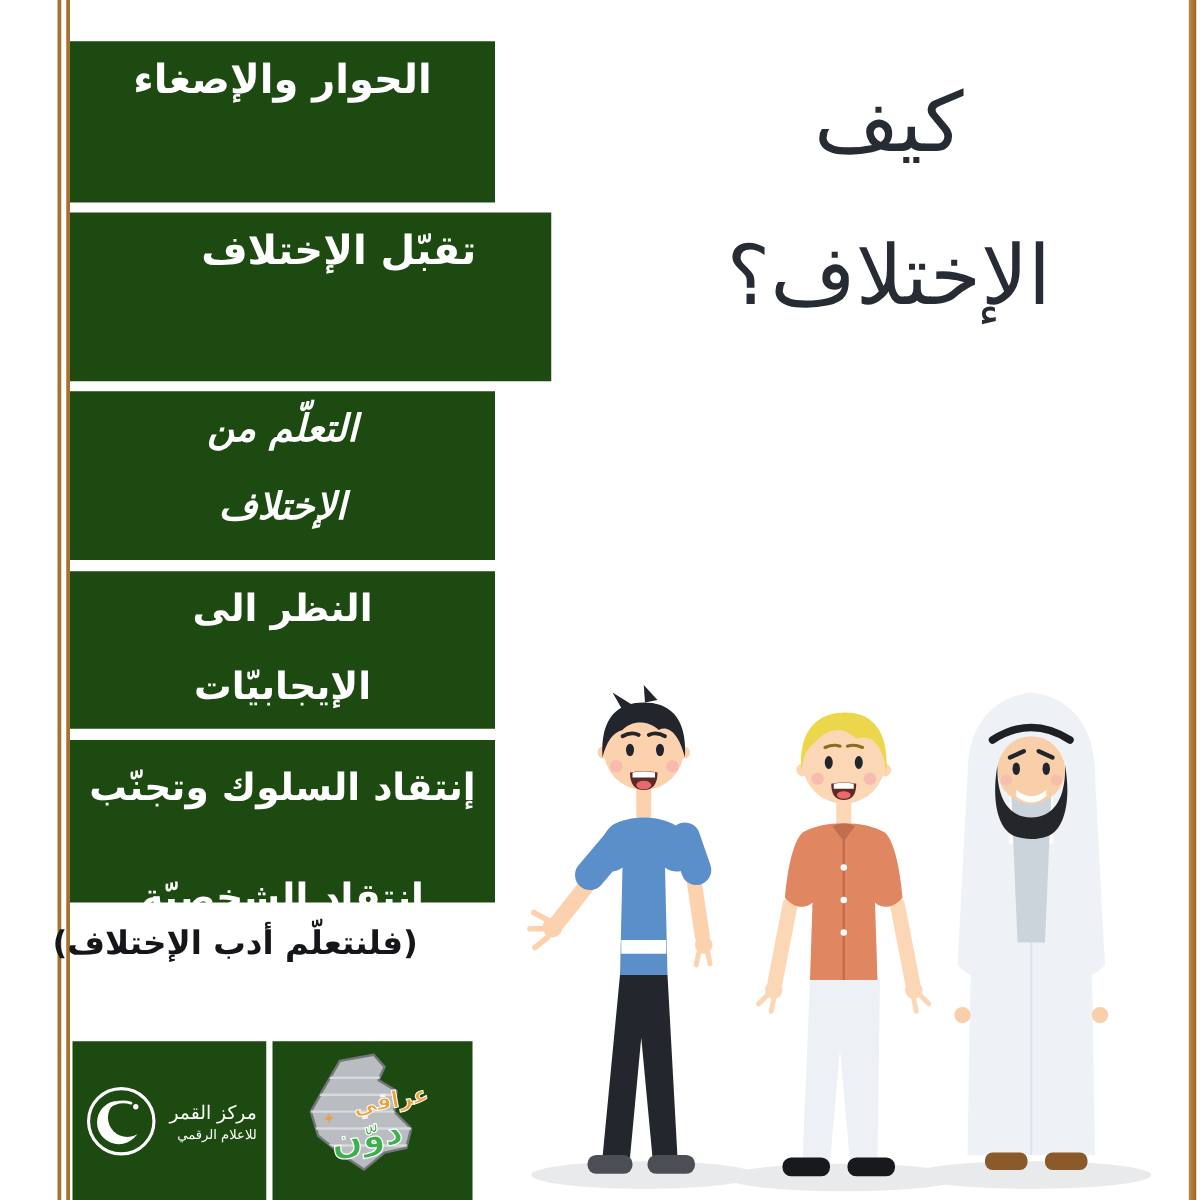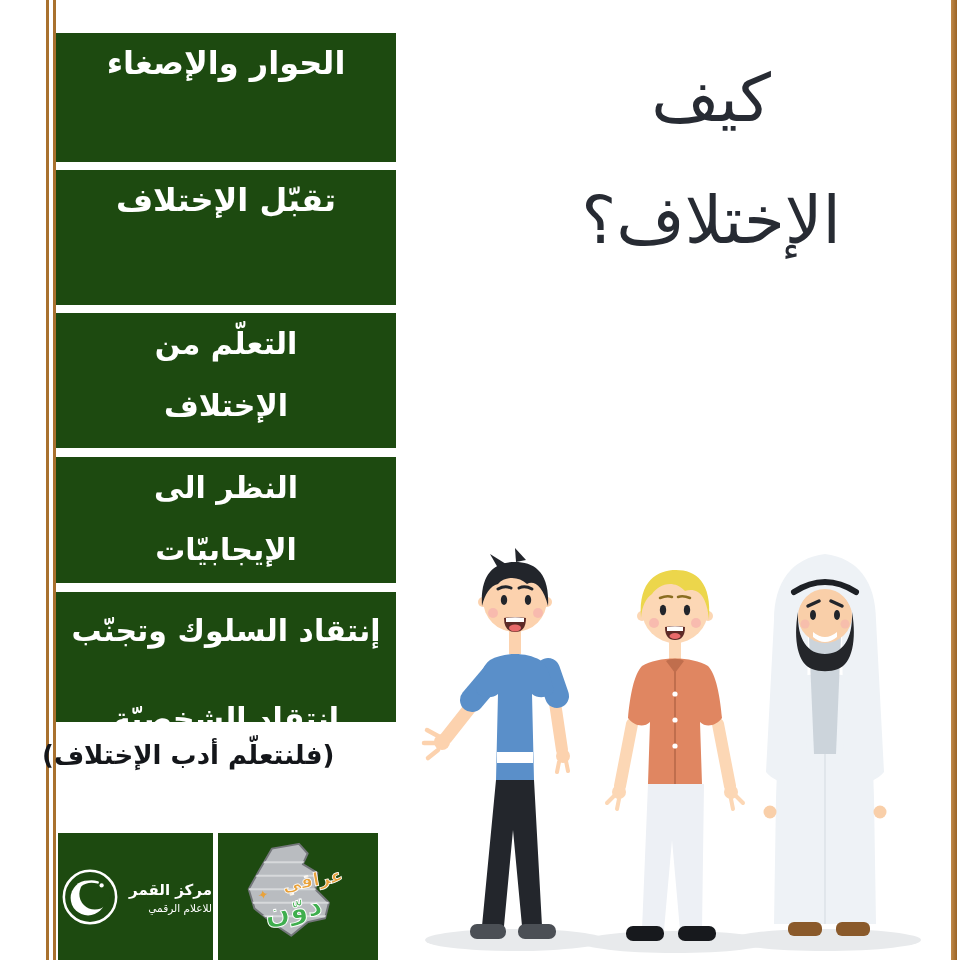--- a/index.html
+++ b/index.html
@@ -35,45 +35,45 @@
     position:absolute;left:42px;top:740px;width:352px;text-align:left;
     color:#14161a;font-weight:bold;font-size:26px;direction:rtl;
   }
   .footer-box{
     position:absolute;top:833px;height:128px;background:var(--green);
     display:flex;align-items:center;justify-content:center;color:#fff;
   }
   .footer-box.qamar{left:58px;width:155px;gap:8px;flex-direction:row-reverse;}
   .footer-box.iraqi{left:218px;width:160px;}
   .qamar-text{text-align:center;direction:rtl;}
-  .qamar-text .l1{display:block;font-size:15px;font-weight:bold;}
+  .qamar-text .l1{display:block;font-size:15px;font-weight:normal;}
   .qamar-text .l2{display:block;font-size:10.5px;margin-top:3px;text-align:right;}
   .chars{position:absolute;left:420px;top:528px;width:520px;height:430px;}
 </style>
 </head>
 <body>
 
 <div class="poster">
 
   <div class="vline outer-left"></div>
   <div class="vline inner-left"></div>
   <div class="vline right"></div>
 
   <div class="title">
     <span class="tline">كيف</span>
     <span class="tline">الإختلاف؟</span>
   </div>
 
   <div class="gbox f1" style="top:33px;height:129px;">
     <span class="line">الحوار والإصغاء</span>
   </div>
-  <div class="gbox f1" style="top:170px;height:135px;">
+  <div class="gbox f1" style="top:170px;height:135px;padding-left:45px;">
     <span class="line">تقبّل الإختلاف</span>
   </div>
-  <div class="gbox f2" style="top:313px;height:135px;">
+  <div class="gbox f2" style="top:313px;height:135px;font-style:italic;">
     <span class="line">التعلّم من</span>
     <span class="line">الإختلاف</span>
   </div>
   <div class="gbox f2" style="top:457px;height:126px;">
     <span class="line">النظر الى</span>
     <span class="line">الإيجابيّات</span>
   </div>
   <div class="gbox f3" style="top:592px;height:130px;">
     <span class="line">إنتقاد السلوك وتجنّب</span>
     <span class="line">إنتقاد الشخصيّة</span>

